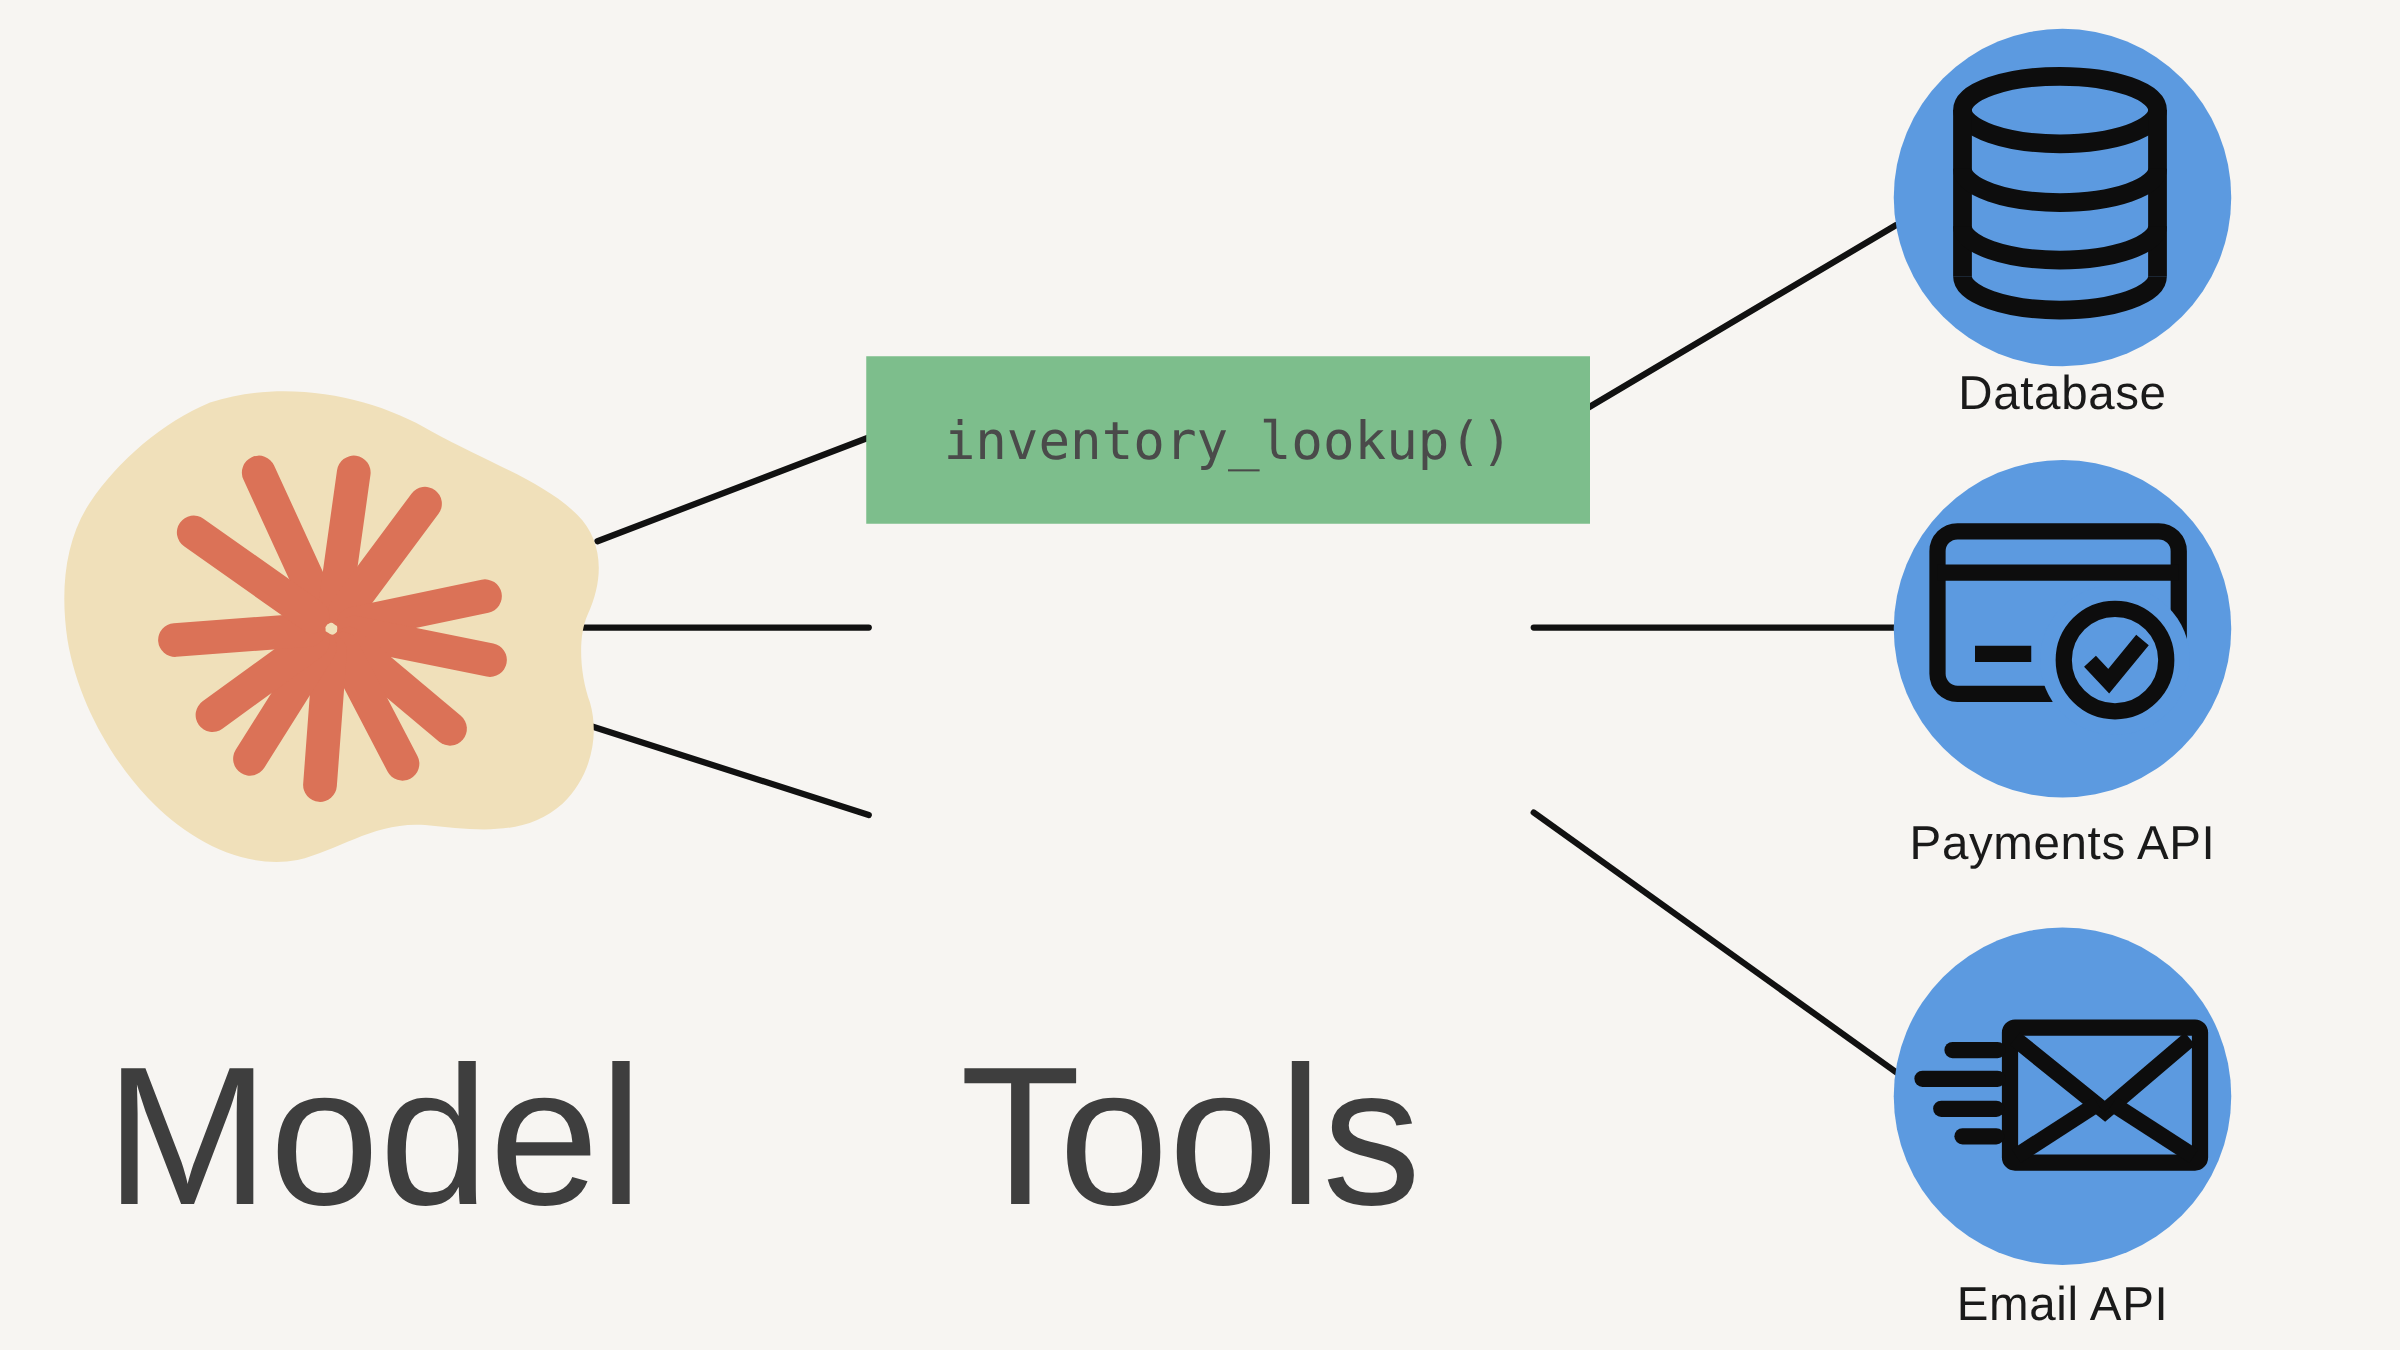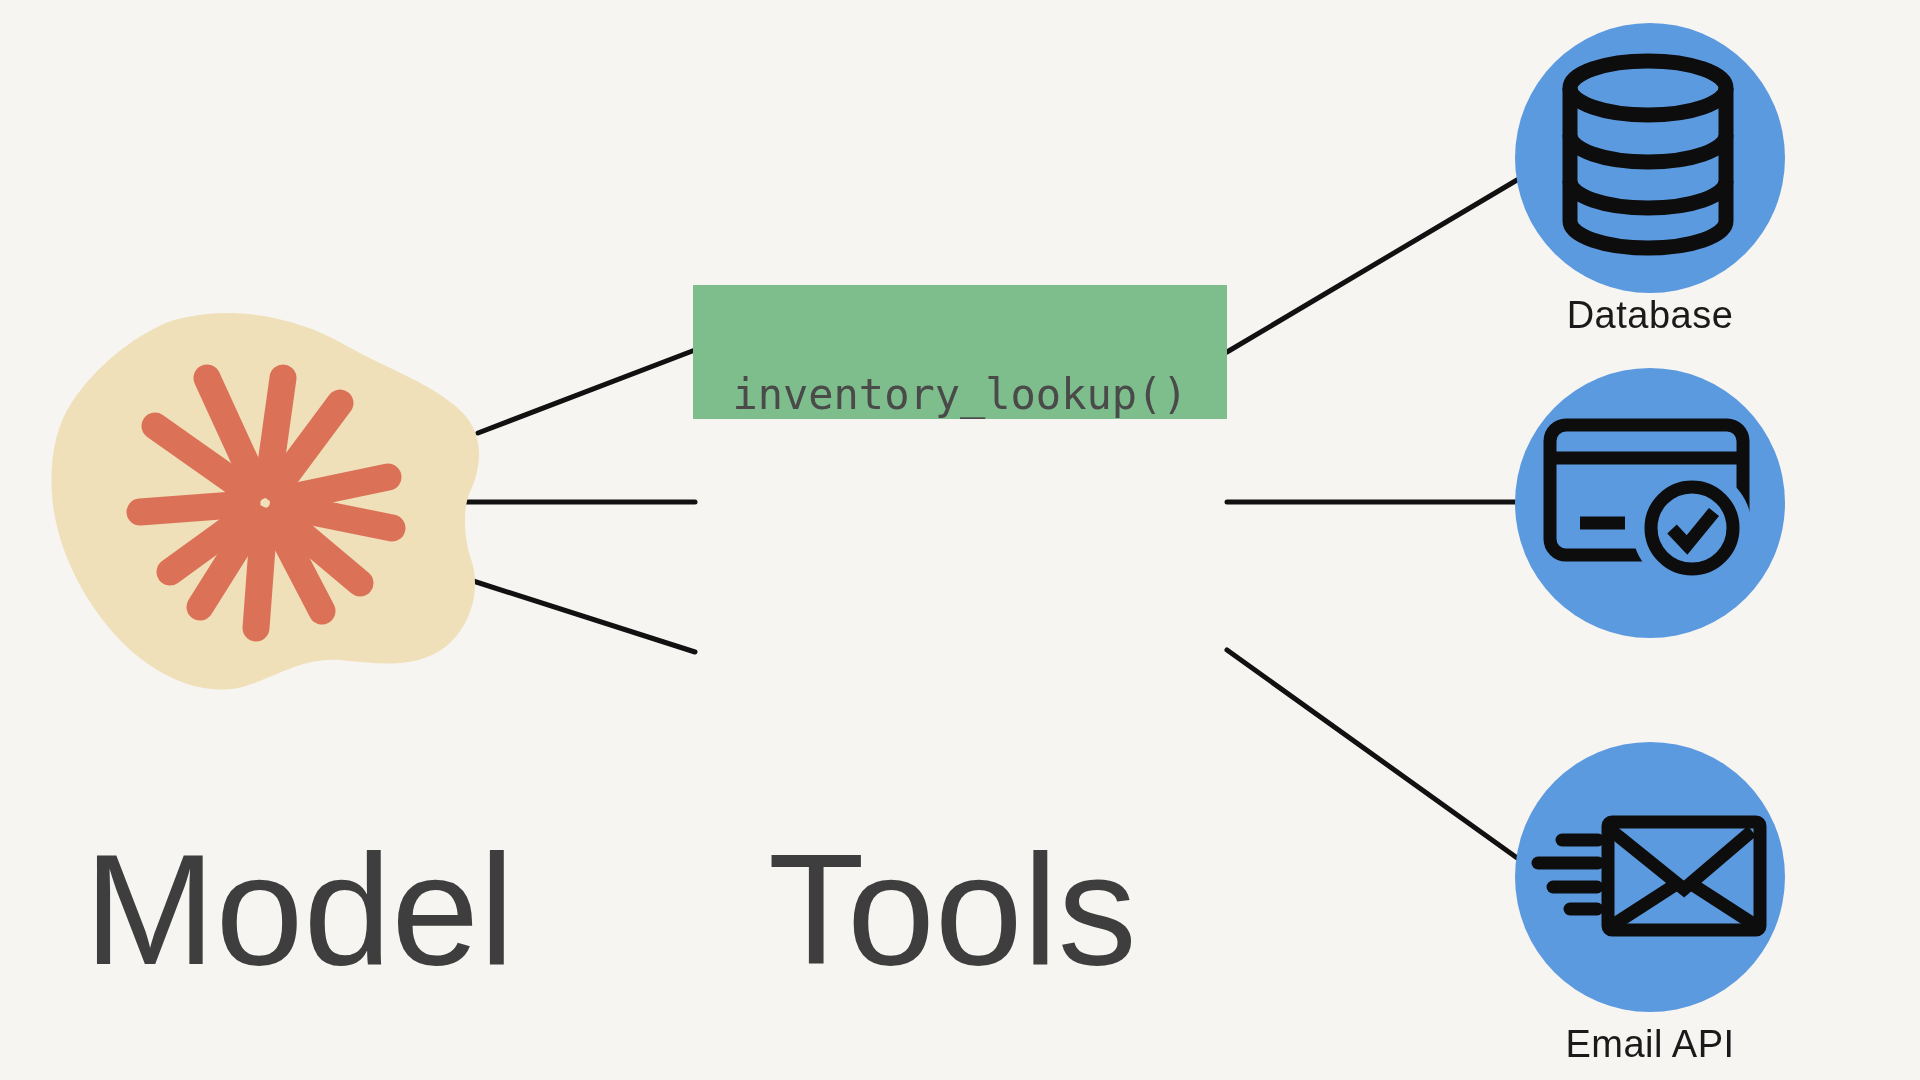--- a/index.html
+++ b/index.html
@@ -32,25 +32,25 @@
     line-height: 1;
     color: var(--heading_text);
     white-space: nowrap;
   }
   .heading.model { left: 84px; top: 830px; }
   .heading.tools { left: 768px; top: 830px; }
 
   .tool-box {
     position: absolute;
     left: 693px;
-    width: 534px;
+    width: 579px;
     height: 134px;
     background: var(--tool_box);
     display: flex;
-    align-items: flex-end;
+    align-items: center;
     justify-content: center;
   }
   .tool-box .fn {
     font-family: "DejaVu Sans Mono", monospace;
     font-size: 42px;
     color: var(--tool_text);
     white-space: nowrap;
   }
   .tool-box.t1 { top: 285px; }
   .tool-box.t2 { top: 434px; }
@@ -162,20 +162,21 @@
         <path d="M 65 155 L 110 155"></path>
       </g>
 
       <circle cx="177" cy="160" r="60" fill="var(--circle)"></circle>
       <g class="icon-stroke" stroke-width="13">
         <circle cx="177" cy="160" r="41"></circle>
         <path d="M 157 161 L 172 177 L 199 144"></path>
       </g>
     </svg>
   </div>
+  <div class="service-label l2">Payments API</div>
 
   <div class="service-circle c3">
     <svg viewBox="0 0 270 270">
       <g class="icon-stroke" stroke-width="13">
         <rect x="93" y="80" width="152" height="108" rx="4"></rect>
         <path d="M 97 89 L 169 147 L 237 89"></path>
         <path d="M 98 183 L 163 141"></path>
         <path d="M 240 183 L 175 141"></path>
       </g>
       <g class="icon-stroke" stroke-width="13" stroke-linecap="round">

